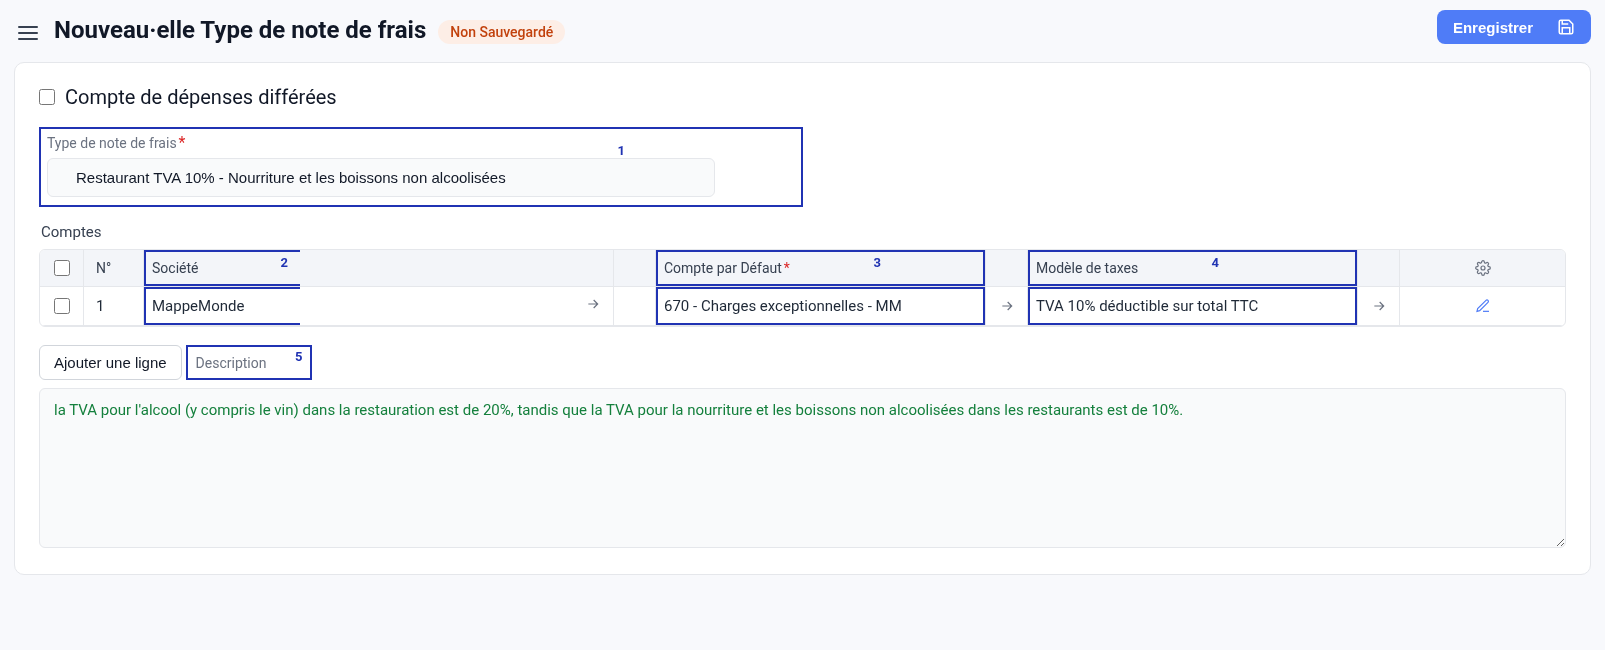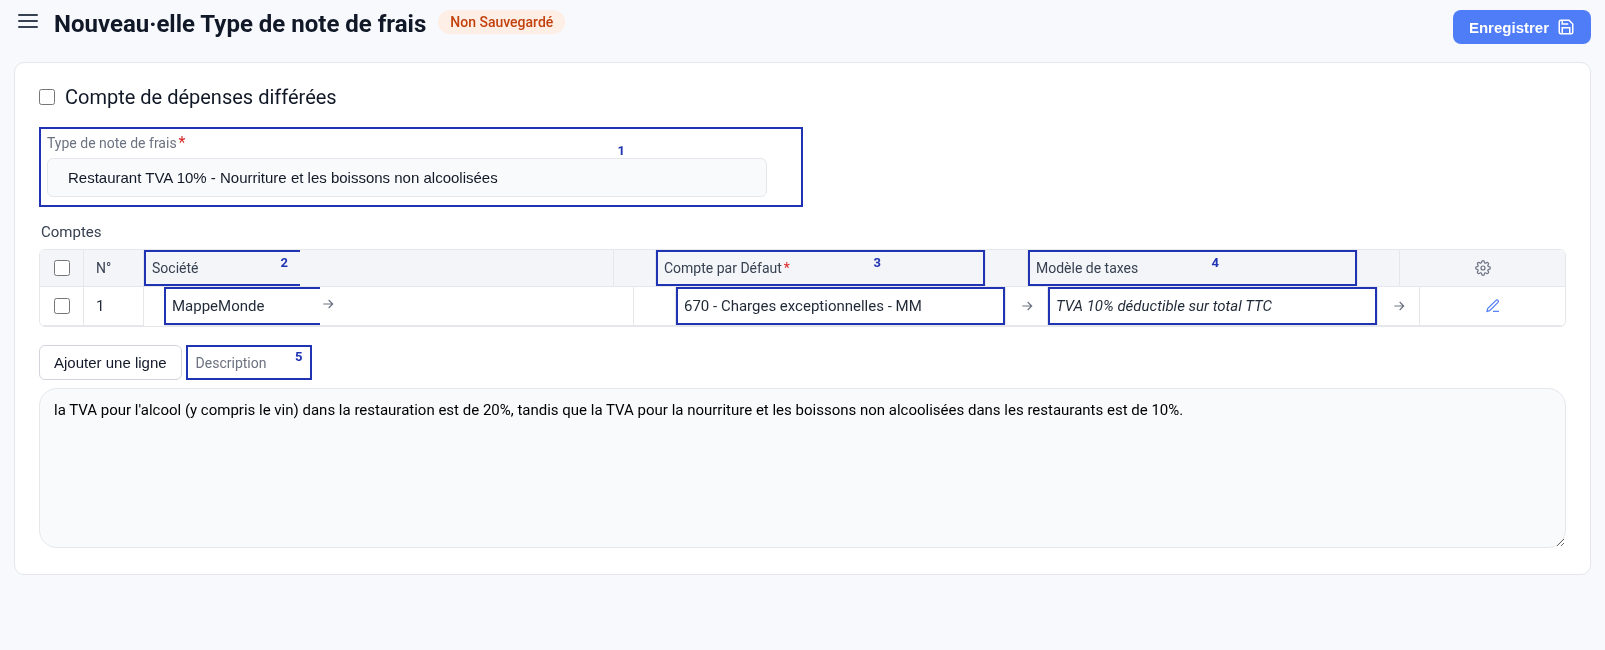--- a/index.html
+++ b/index.html
@@ -4,54 +4,54 @@
 <style>
   * { box-sizing: border-box; margin: 0; padding: 0; }
   body {
     font-family: -apple-system, BlinkMacSystemFont, "Segoe UI", Roboto, sans-serif;
     background: #f8f9fc;
     color: #1f2937;
     padding: 10px 14px;
   }
   .topbar {
     display: flex;
-    align-items: flex-start;
+    align-items: flex-end;
     gap: 12px;
     margin-bottom: 18px;
   }
   .menu-icon { display:flex; flex-direction:column; gap:4px; cursor:pointer; padding:4px; }
   .menu-icon span { width:20px; height:2px; background:#374151; border-radius:1px; }
   .page-title { font-size: 24px; font-weight:700; color:#111827; }
   .badge-unsaved {
     background:#fdeee6; color:#c2410c; border-radius:16px;
     padding:4px 12px; font-size:14px; font-weight:500;
   }
   .spacer { flex:1; }
   .save-btn {
     background:#4f7cf7; color:#fff; border:none; border-radius:8px;
     padding:8px 16px; font-size:15px; font-weight:600; cursor:pointer;
-    display:flex; align-items:center; gap:8px;
+    display:flex; align-items:center; gap:24px;
   }
   .save-btn svg { width:18px; height:18px; stroke:#fff; fill:none; stroke-width:2; }
   .card {
     background:#fff; border:1px solid #e5e7eb; border-radius:10px;
     padding:22px 24px;
   }
   .checkbox-row { display:flex; align-items:center; gap:10px; margin-bottom:18px; }
   .checkbox-row input { width:16px; height:16px; border:1.5px solid #9ca3af; border-radius:4px; }
   .checkbox-row label { font-size:20px; color:#111827; }
   .field-group { margin-bottom:16px; position:relative; }
   .annot-box { border:2.5px solid #2033b3; position:relative; padding:4px 6px 8px 6px; }
   .annot-num { position:absolute; font-weight:700; color:#2033b3; font-size:13px; }
   .field-label { font-size:14px; color:#6b7280; }
   .req { color:#dc2626; margin-left:2px; }
   .text-input {
-    width:720px; max-width:100%;
+    width:668px; max-width:100%;
     border:1px solid #e5e7eb; border-radius:6px; background:#f9fafb;
-    padding:10px 20px; font-size:15px; color:#111827; margin-top:6px;
+    padding:10px 28px; font-size:15px; color:#111827; margin-top:6px;
   }
   .section-label { font-size:15px; color:#374151; margin:14px 0 8px 2px; }
   .grid {
     border:1px solid #e5e7eb; border-radius:6px; overflow:hidden;
   }
   .grid-row { display:flex; align-items:stretch; }
   .grid-header .cell { background:#f3f5f9; font-size:14px; color:#374151; }
   .cell {
     border-right:1px solid #e5e7eb; border-bottom:1px solid #e5e7eb;
     padding:10px 12px; display:flex; align-items:center; font-size:15px;
@@ -68,22 +68,22 @@
   .hdr-annot .annot-num { top:3px; }
   input.row-checkbox { width:16px; height:16px; border:1.5px solid #9ca3af; border-radius:4px; }
   .gear-icon, .pencil-icon, .arrow-icon { width:16px; height:16px; stroke:#6b7280; fill:none; stroke-width:1.8; }
   .pencil-icon { stroke:#4f7cf7; }
   .add-row-btn {
     margin-top:18px; background:#fff; border:1px solid #d1d5db; border-radius:6px;
     padding:8px 14px; font-size:15px; cursor:pointer; color:#111827;
   }
   .desc-label-wrap { margin-top:18px; display:inline-block; }
   .textarea {
-    width:100%; min-height:160px; border:1px solid #e5e7eb; border-radius:18px;
-    background:#f9fafb; padding:12px 14px; font-size:15px; color:#000000;
+    width:100%; min-height:160px; border:1px solid #e5e7eb; border-radius:6px;
+    background:#f9fafb; padding:12px 14px; font-size:15px; color:#15803d;
     margin-top:8px; resize:vertical; font-family:inherit;
   }
 </style>
 </head>
 <body>
 
 <div class="topbar">
   <div class="menu-icon">
     <span></span>
       <span></span>
@@ -155,42 +155,42 @@
             <path d="M19.4 15a1.7 1.7 0 0 0 .34 1.87l.06.06a2 2 0 1 1-2.83 2.83l-.06-.06a1.7 1.7 0 0 0-1.87-.34 1.7 1.7 0 0 0-1 1.55V21a2 2 0 1 1-4 0v-.09a1.7 1.7 0 0 0-1.11-1.55 1.7 1.7 0 0 0-1.87.34l-.06.06a2 2 0 1 1-2.83-2.83l.06-.06a1.7 1.7 0 0 0 .34-1.87 1.7 1.7 0 0 0-1.55-1H3a2 2 0 1 1 0-4h.09a1.7 1.7 0 0 0 1.55-1.11 1.7 1.7 0 0 0-.34-1.87l-.06-.06a2 2 0 1 1 2.83-2.83l.06.06a1.7 1.7 0 0 0 1.87.34H9a1.7 1.7 0 0 0 1-1.55V3a2 2 0 1 1 4 0v.09a1.7 1.7 0 0 0 1 1.55 1.7 1.7 0 0 0 1.87-.34l.06-.06a2 2 0 1 1 2.83 2.83l-.06.06a1.7 1.7 0 0 0-.34 1.87V9a1.7 1.7 0 0 0 1.55 1H21a2 2 0 1 1 0 4h-.09a1.7 1.7 0 0 0-1.55 1z"></path>
           </svg>
       </div>
     </div>
 
     <div class="grid-row">
       <div class="cell col-check">
         <input type="checkbox" class="row-checkbox" style="">
       </div>
       <div class="cell col-num">1</div>
-      <div class="cell col-soc" style="padding:0; justify-content:flex-start;margin-left:20px;">
+      <div class="cell col-soc" style="padding:0; justify-content:space-between;">
         <div class="hdr-annot" style="width:156px; border-right:none;">
           <span>MappeMonde</span>
         </div>
         <span style="padding-right:12px;">
           <svg class="arrow-icon" viewBox="0 0 24 24">
               <path d="M5 12h14M13 6l6 6-6 6"></path>
             </svg>
         </span>
       </div>
       <div class="cell col-arrow"></div>
       <div class="cell col-def" style="padding:0;">
         <div class="hdr-annot">
           <span>670 - Charges exceptionnelles - MM</span>
         </div>
       </div>
       <div class="cell col-arrow">
         <svg class="arrow-icon" viewBox="0 0 24 24">
             <path d="M5 12h14M13 6l6 6-6 6"></path>
           </svg>
       </div>
-      <div class="cell col-tax" style="padding:0;font-style:italic;">
+      <div class="cell col-tax" style="padding:0;">
         <div class="hdr-annot">
           <span>TVA 10% déductible sur total TTC</span>
         </div>
       </div>
       <div class="cell col-arrow">
         <svg class="arrow-icon" viewBox="0 0 24 24">
             <path d="M5 12h14M13 6l6 6-6 6"></path>
           </svg>
       </div>
       <div class="cell col-act">

